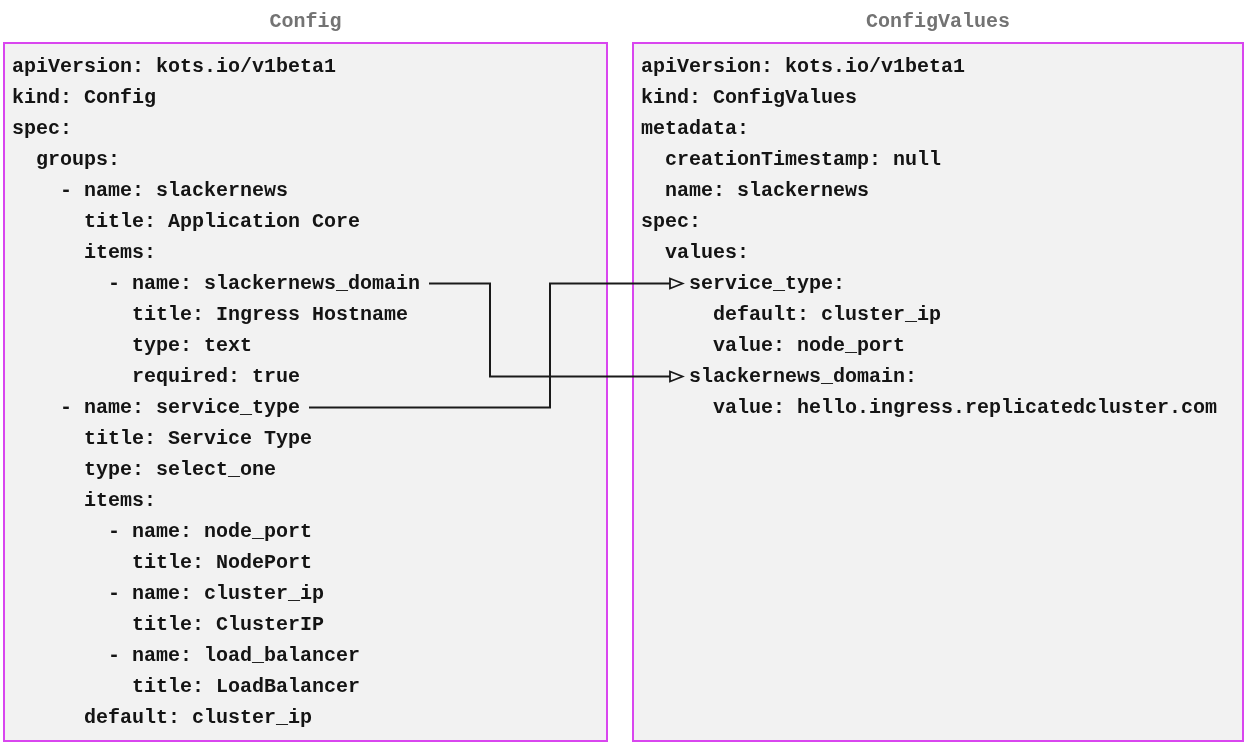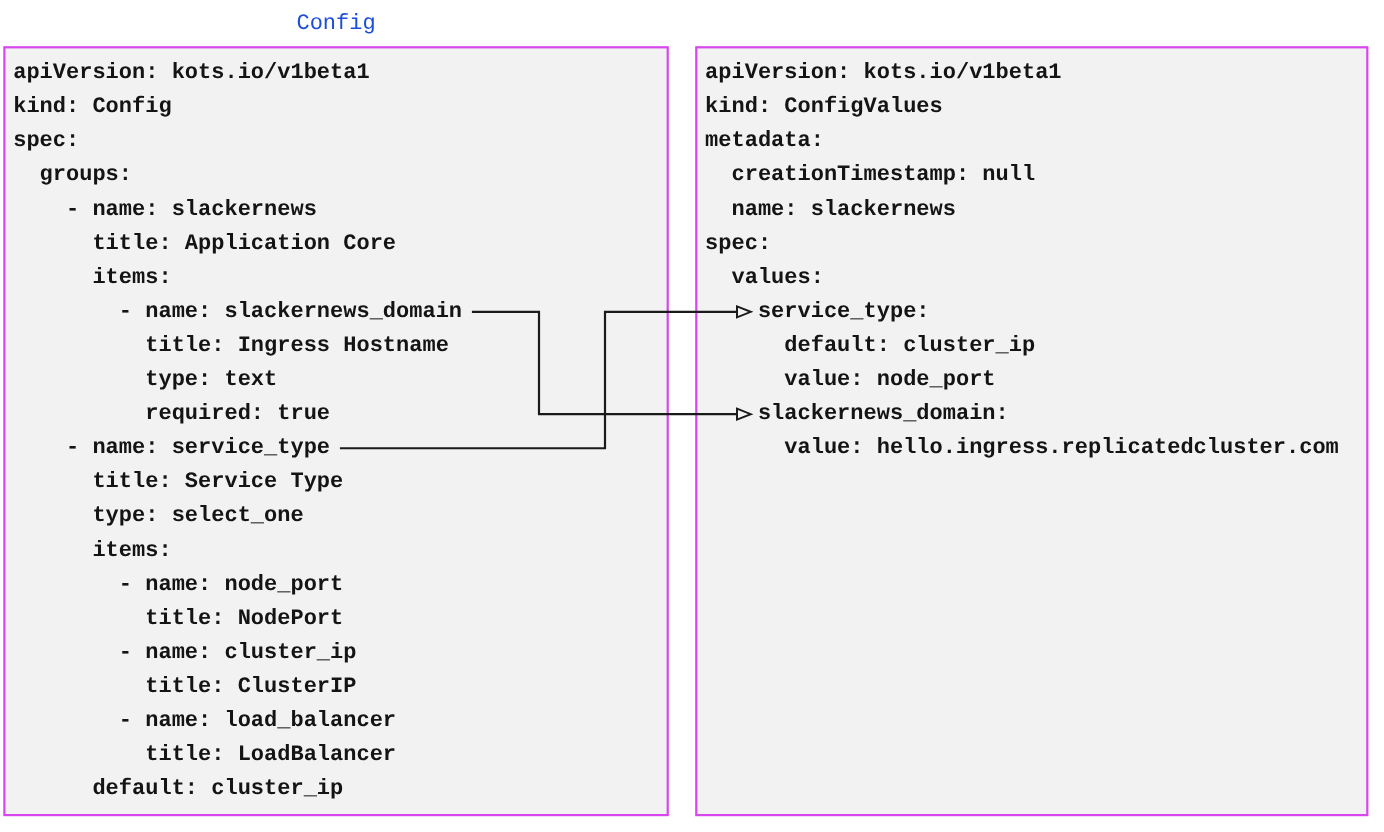--- a/index.html
+++ b/index.html
@@ -15,23 +15,23 @@
     overflow: hidden;
     font-family: "Liberation Mono", monospace;
   }
   .panel-title {
     position: absolute;
     top: 6px;
     height: 31px;
     line-height: 31px;
     text-align: center;
     font-family: "Liberation Mono", monospace;
-    font-weight: 400;
+    font-weight: 700;
     font-size: 20px;
-    color: #1d4ed8;
+    color: #737373;
   }
   .panel-title.left  { left: 3px;   width: 605px; }
   .panel-title.right { left: 632px; width: 612px; }
   .code-box {
     position: absolute;
     top: 42px;
     height: 700px;
     background: #f2f2f2;
     border: 2px solid #d946ef;
     box-sizing: border-box;
@@ -55,20 +55,21 @@
     pointer-events: none;
   }
 </style>
 </head>
 <body>
 
 <div class="canvas">
 
   <div class="panel-title left">Config</div>
 
+  <div class="panel-title right">ConfigValues</div>
 
   <div class="code-box left-box">
     <div class="code"><div class="code-line">apiVersion: kots.io/v1beta1</div><div class="code-line">kind: Config</div><div class="code-line">spec:</div><div class="code-line">  groups:</div><div class="code-line">    - name: slackernews</div><div class="code-line">      title: Application Core</div><div class="code-line">      items:</div><div class="code-line">        - name: slackernews_domain</div><div class="code-line">          title: Ingress Hostname</div><div class="code-line">          type: text</div><div class="code-line">          required: true</div><div class="code-line">    - name: service_type</div><div class="code-line">      title: Service Type</div><div class="code-line">      type: select_one</div><div class="code-line">      items:</div><div class="code-line">        - name: node_port</div><div class="code-line">          title: NodePort</div><div class="code-line">        - name: cluster_ip</div><div class="code-line">          title: ClusterIP</div><div class="code-line">        - name: load_balancer</div><div class="code-line">          title: LoadBalancer</div><div class="code-line">      default: cluster_ip</div></div>
   </div>
 
   <div class="code-box right-box">
     <div class="code"><div class="code-line">apiVersion: kots.io/v1beta1</div><div class="code-line">kind: ConfigValues</div><div class="code-line">metadata:</div><div class="code-line">  creationTimestamp: null</div><div class="code-line">  name: slackernews</div><div class="code-line">spec:</div><div class="code-line">  values:</div><div class="code-line">    service_type:</div><div class="code-line">      default: cluster_ip</div><div class="code-line">      value: node_port</div><div class="code-line">    slackernews_domain:</div><div class="code-line">      value: hello.ingress.replicatedcluster.com</div></div>
   </div>
 
   <svg class="arrows" width="1258" height="756" viewBox="0 0 1258 756">

